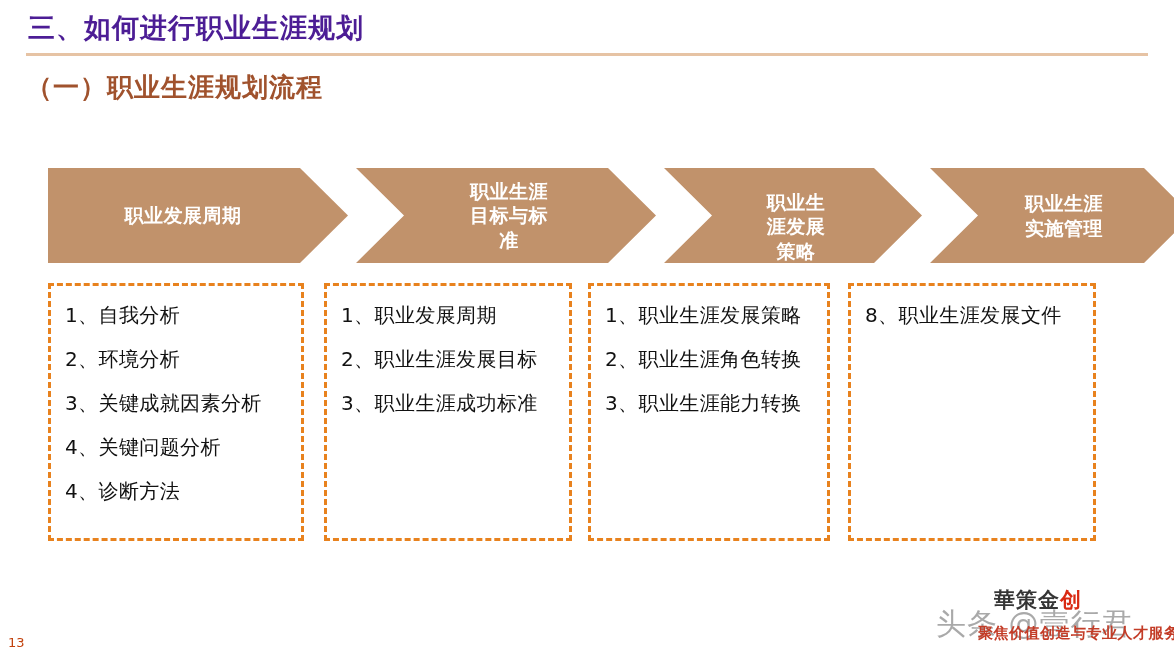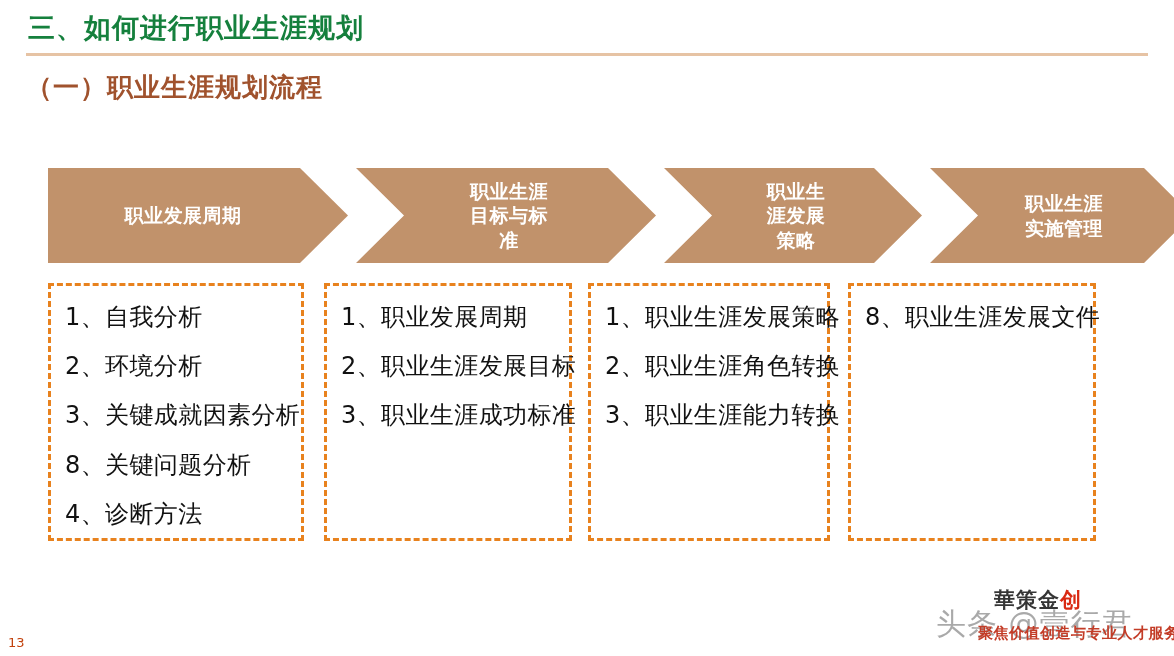--- a/index.html
+++ b/index.html
@@ -22,21 +22,21 @@
     background: #ffffff;
   }
 
   
   .title-main {
     position: absolute;
     left: 28px;
     top: 10px;
     font-size: 27px;
     font-weight: bold;
-    color: #15803d;
+    color: #4c1d95;
     letter-spacing: 1px;
     white-space: nowrap;
     text-align: center;
   }
   .title-rule {
     position: absolute;
     left: 26px;
     top: 53px;
     width: 1122px;
     height: 3px;
@@ -94,20 +94,21 @@
   
   .chev-2 {
     left: 308px;
     width: 300px;
     clip-path: polygon(0 0, 252px 0, 300px 50%, 252px 100%, 0 100%, 48px 50%);
   }
   .chev-3 {
     left: 616px;
     width: 258px;
     clip-path: polygon(0 0, 210px 0, 258px 50%, 210px 100%, 0 100%, 48px 50%);
+    align-items: flex-end;
   }
   .chev-4 {
     left: 882px;
     width: 262px;
     clip-path: polygon(0 0, 214px 0, 262px 50%, 214px 100%, 0 100%, 48px 50%);
   }
   .chev-2 .chev-label,
   .chev-3 .chev-label,
   .chev-4 .chev-label { margin-left: 24px; margin-right: 18px; }
 
@@ -127,21 +128,21 @@
     box-sizing: border-box;
     background: #ffffff;
     padding: 16px 8px 8px 14px;
   }
   .dbox-1 { left: 48px;  width: 256px; }
   .dbox-2 { left: 324px; width: 248px; }
   .dbox-3 { left: 588px; width: 242px; }
   .dbox-4 { left: 848px; width: 248px; }
 
   .item {
-    font-size: 24px;
+    font-size: 20px;
     color: #111111;
     line-height: 1.3;
     margin: 0 0 18px 0;
     white-space: nowrap;
     letter-spacing: 0.4px;
   }
 
   
   .page-num {
     position: absolute;
@@ -221,21 +222,21 @@
 实施管理</span>
     </div>
   </div>
 
   <div class="boxes">
 
     <div class="dbox dbox-1">
       <p class="item">1、自我分析</p>
       <p class="item">2、环境分析</p>
       <p class="item">3、关键成就因素分析</p>
-      <p class="item">8、关键问题分析</p>
+      <p class="item">4、关键问题分析</p>
       <p class="item">4、诊断方法</p>
     </div>
 
     <div class="dbox dbox-2">
       <p class="item">1、职业发展周期</p>
       <p class="item">2、职业生涯发展目标</p>
       <p class="item">3、职业生涯成功标准</p>
     </div>
 
     <div class="dbox dbox-3">

